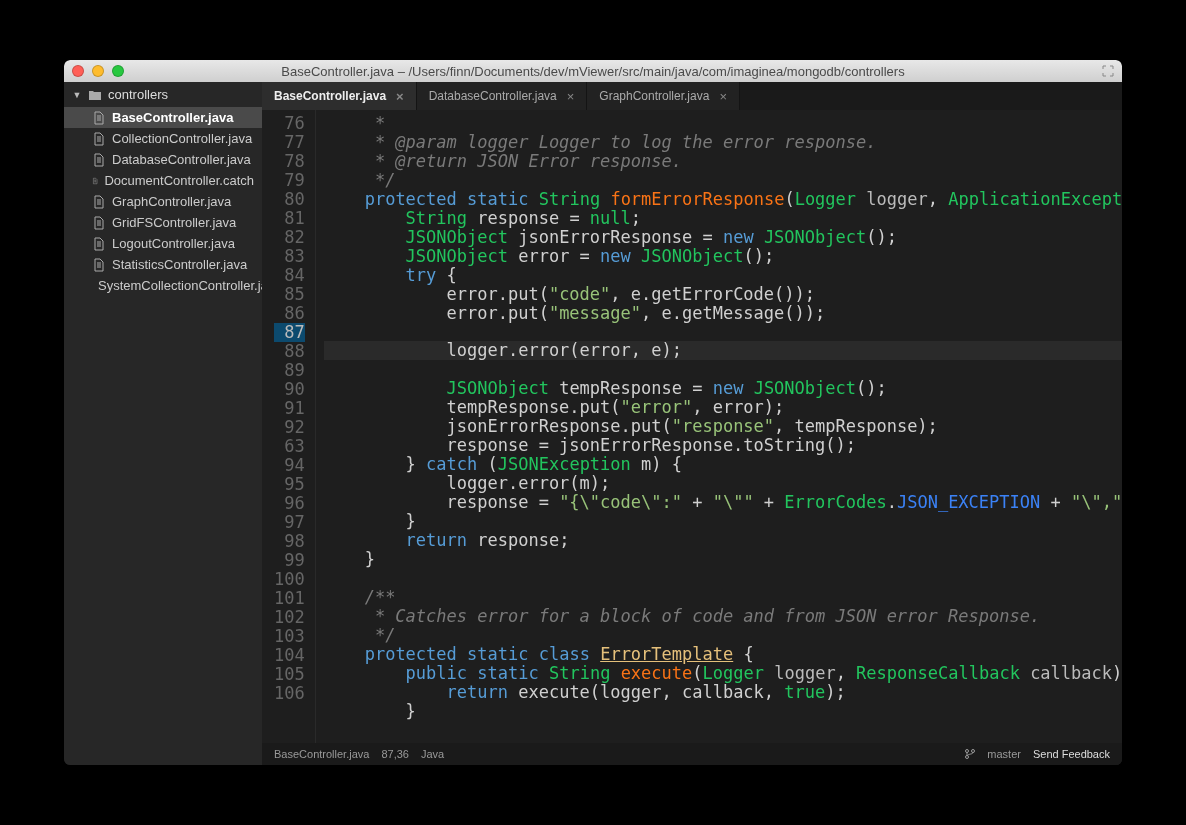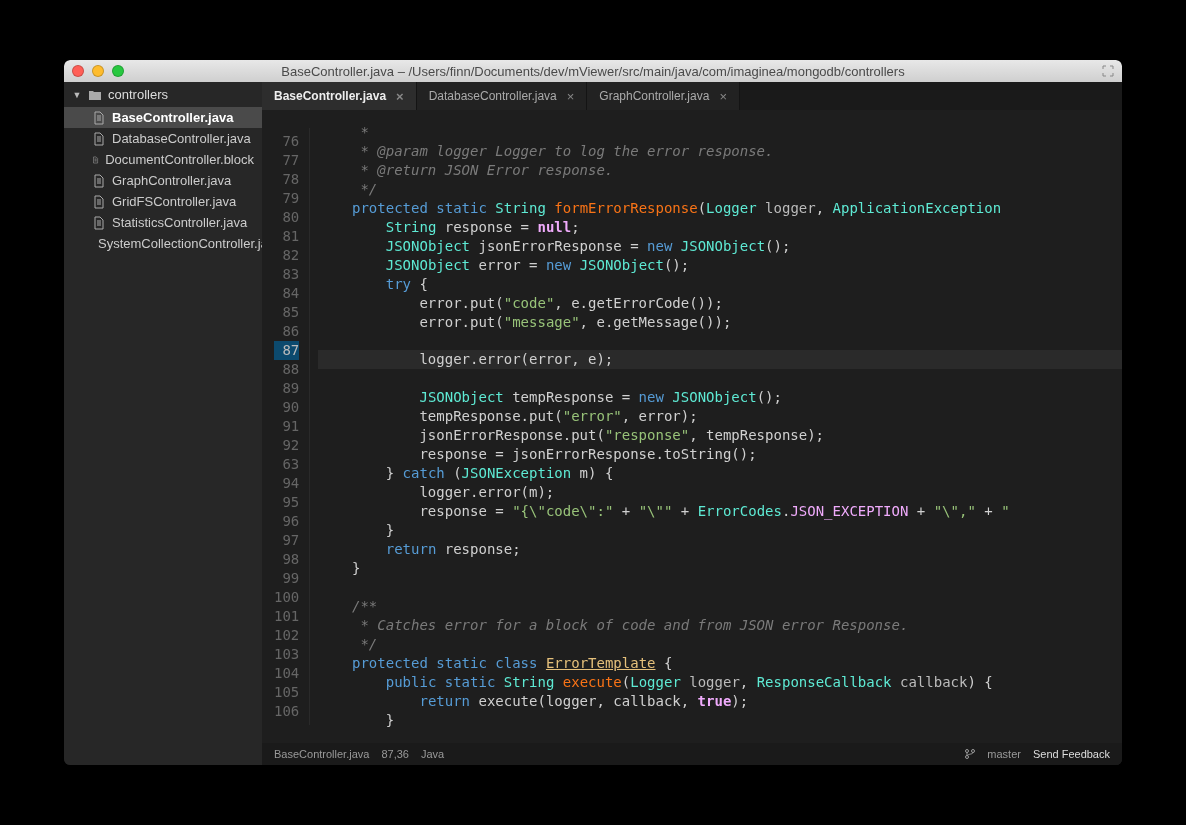--- a/index.html
+++ b/index.html
@@ -119,23 +119,22 @@
   background: #2d2d2d;
   color: #eee;
   font-weight: bold;
 }
 .tab .close { font-size: 13px; color: #888; }
 .code-wrap {
   flex: 1;
   display: flex;
   overflow: hidden;
   font-family: Menlo, Consolas, "DejaVu Sans Mono", monospace;
-  font-size: 14px;
+  font-size: 17px;
   line-height: 19px;
-  align-items: center;
 }
 .gutter {
   background: #1e1e1e;
   color: #666;
   text-align: right;
   padding: 4px 10px 4px 12px;
   user-select: none;
   border-right: 1px solid #2a2a2a;
 }
 .gutter .ln { height: 19px; }
@@ -144,25 +143,25 @@
   flex: 1;
   padding: 4px 0 4px 8px;
   overflow: hidden;
   white-space: pre;
   color: #d0d0d0;
 }
 .code .line { height: 19px; }
 .code .line.current { background: #2a2a2a; margin-top: 18px; }
 .c-comment { color: #7a7a7a; font-style: italic; }
 .c-key { color: #569cd6; }
-.c-type { color: #5eead4; }
-.c-type2 { color: #f0abfc; margin-top: 23px; }
+.c-type { color: #22c55e; }
+.c-type2 { color: #3b82f6; margin-top: 23px; }
 .c-method { color: #f97316; }
 .c-string { color: #98c379; }
-.c-null { color: #f0abfc; font-weight: bold; }
+.c-null { color: #22c55e; }
 .c-param { color: #bbbbbb; }
 .c-class { color: #e5c07b; text-decoration: underline; }
 .statusbar {
   height: 22px;
   background: #1a1a1a;
   display: flex;
   align-items: center;
   padding: 0 12px;
   font-size: 11px;
   color: #999;
@@ -201,42 +200,56 @@
               <path d="M3 1h5l3 3v9H3z" fill="none" stroke="#aaa"></path>
               <path d="M5 5h4M5 7h4M5 9h4" stroke="#aaa"></path>
             </svg>
             <span>BaseController.java</span>
           </div>
           <div class="tree-item">
             <svg class="file-icon" viewBox="0 0 14 14">
               <path d="M3 1h5l3 3v9H3z" fill="none" stroke="#aaa"></path>
               <path d="M5 5h4M5 7h4M5 9h4" stroke="#aaa"></path>
             </svg>
+            <span>CollectionController.java</span>
+          </div>
+          <div class="tree-item">
+            <svg class="file-icon" viewBox="0 0 14 14">
+              <path d="M3 1h5l3 3v9H3z" fill="none" stroke="#aaa"></path>
+              <path d="M5 5h4M5 7h4M5 9h4" stroke="#aaa"></path>
+            </svg>
             <span>DatabaseController.java</span>
           </div>
           <div class="tree-item">
             <svg class="file-icon" viewBox="0 0 14 14">
               <path d="M3 1h5l3 3v9H3z" fill="none" stroke="#aaa"></path>
               <path d="M5 5h4M5 7h4M5 9h4" stroke="#aaa"></path>
             </svg>
-            <span>DocumentController.block</span>
+            <span>DocumentController.catch</span>
           </div>
           <div class="tree-item">
             <svg class="file-icon" viewBox="0 0 14 14">
               <path d="M3 1h5l3 3v9H3z" fill="none" stroke="#aaa"></path>
               <path d="M5 5h4M5 7h4M5 9h4" stroke="#aaa"></path>
             </svg>
             <span>GraphController.java</span>
           </div>
           <div class="tree-item">
             <svg class="file-icon" viewBox="0 0 14 14">
               <path d="M3 1h5l3 3v9H3z" fill="none" stroke="#aaa"></path>
               <path d="M5 5h4M5 7h4M5 9h4" stroke="#aaa"></path>
             </svg>
             <span>GridFSController.java</span>
+          </div>
+          <div class="tree-item">
+            <svg class="file-icon" viewBox="0 0 14 14">
+              <path d="M3 1h5l3 3v9H3z" fill="none" stroke="#aaa"></path>
+              <path d="M5 5h4M5 7h4M5 9h4" stroke="#aaa"></path>
+            </svg>
+            <span>LogoutController.java</span>
           </div>
           <div class="tree-item">
             <svg class="file-icon" viewBox="0 0 14 14">
               <path d="M3 1h5l3 3v9H3z" fill="none" stroke="#aaa"></path>
               <path d="M5 5h4M5 7h4M5 9h4" stroke="#aaa"></path>
             </svg>
             <span>StatisticsController.java</span>
           </div>
           <div class="tree-item">
             <svg class="file-icon" viewBox="0 0 14 14">

